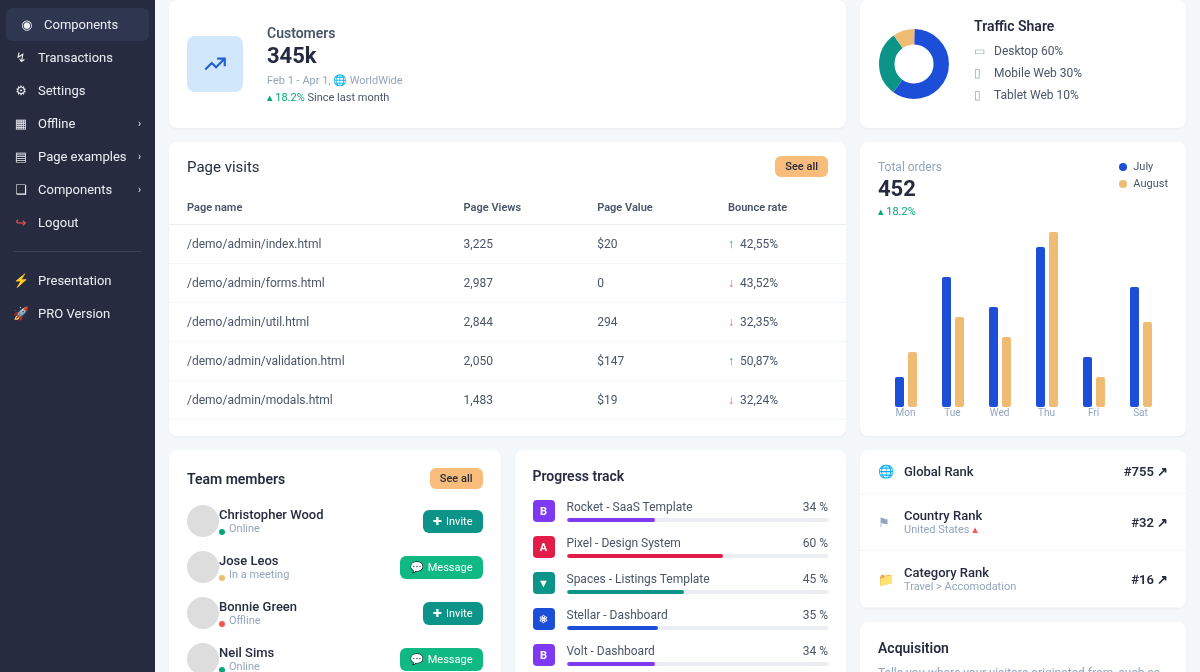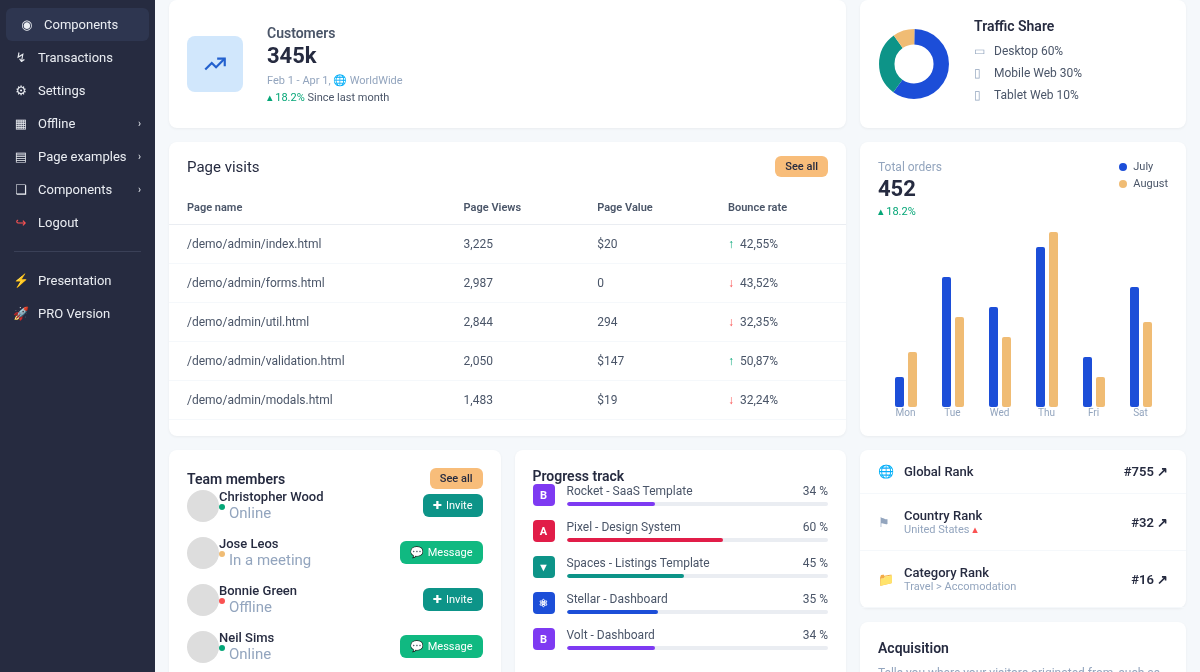--- a/index.html
+++ b/index.html
@@ -45,27 +45,27 @@
 .legend-item{display:flex;align-items:center;gap:6px;margin-bottom:4px}
 .dot{width:8px;height:8px;border-radius:50%}
 .bars{display:flex;justify-content:space-around;align-items:flex-end;height:180px;margin-top:20px;padding:0 4px}
 .bar-group{display:flex;flex-direction:column;align-items:center;}
 .bar-pair{display:flex;gap:4px;align-items:flex-end}
 .bar{width:9px;border-radius:2px}
 .bar.blue{background:#1c4ed8}
 .bar.orange{background:#f0bc74}
 .bar-label{font-size:10px;color:#93a5be}
 .team-card{flex:1}
-.card-head{display:flex;justify-content:space-between;align-items:center;}
+.card-head{display:flex;justify-content:space-between;align-items:center;margin-bottom:16px}
 .card-head h3{font-size:14px;font-weight:600;color:#262b40}
 .member{display:flex;align-items:center;margin-bottom:14px}
 .avatar{width:32px;height:32px;border-radius:50%;background:#ddd;background-size:cover}
 .member-info{flex:1}
 .member-name{font-size:13px;font-weight:500;color:#262b40}
-.member-status{font-size:15px;color:#93a5be;display:flex;align-items:flex-start;gap:4px}
+.member-status{font-size:11px;color:#93a5be;display:flex;align-items:flex-end;gap:4px}
 .status-dot{width:6px;height:6px;border-radius:50%}
 .btn-action{border:none;padding:5px 10px;border-radius:6px;font-size:11px;color:#fff;cursor:pointer;display:flex;align-items:center;gap:4px}
 .btn-invite{background:#0d9488}
 .btn-message{background:#10b981}
 .progress-card{flex:1}
 .prog-item{display:flex;align-items:center;gap:12px;margin-bottom:14px}
 .prog-icon{width:22px;height:22px;border-radius:4px;display:flex;align-items:center;justify-content:center;font-size:11px;font-weight:700;color:#fff}
 .prog-body{flex:1}
 .prog-head{display:flex;justify-content:space-between;font-size:12px;margin-bottom:4px}
 .prog-bar{height:4px;background:#eaedf2;border-radius:2px;overflow:hidden}

